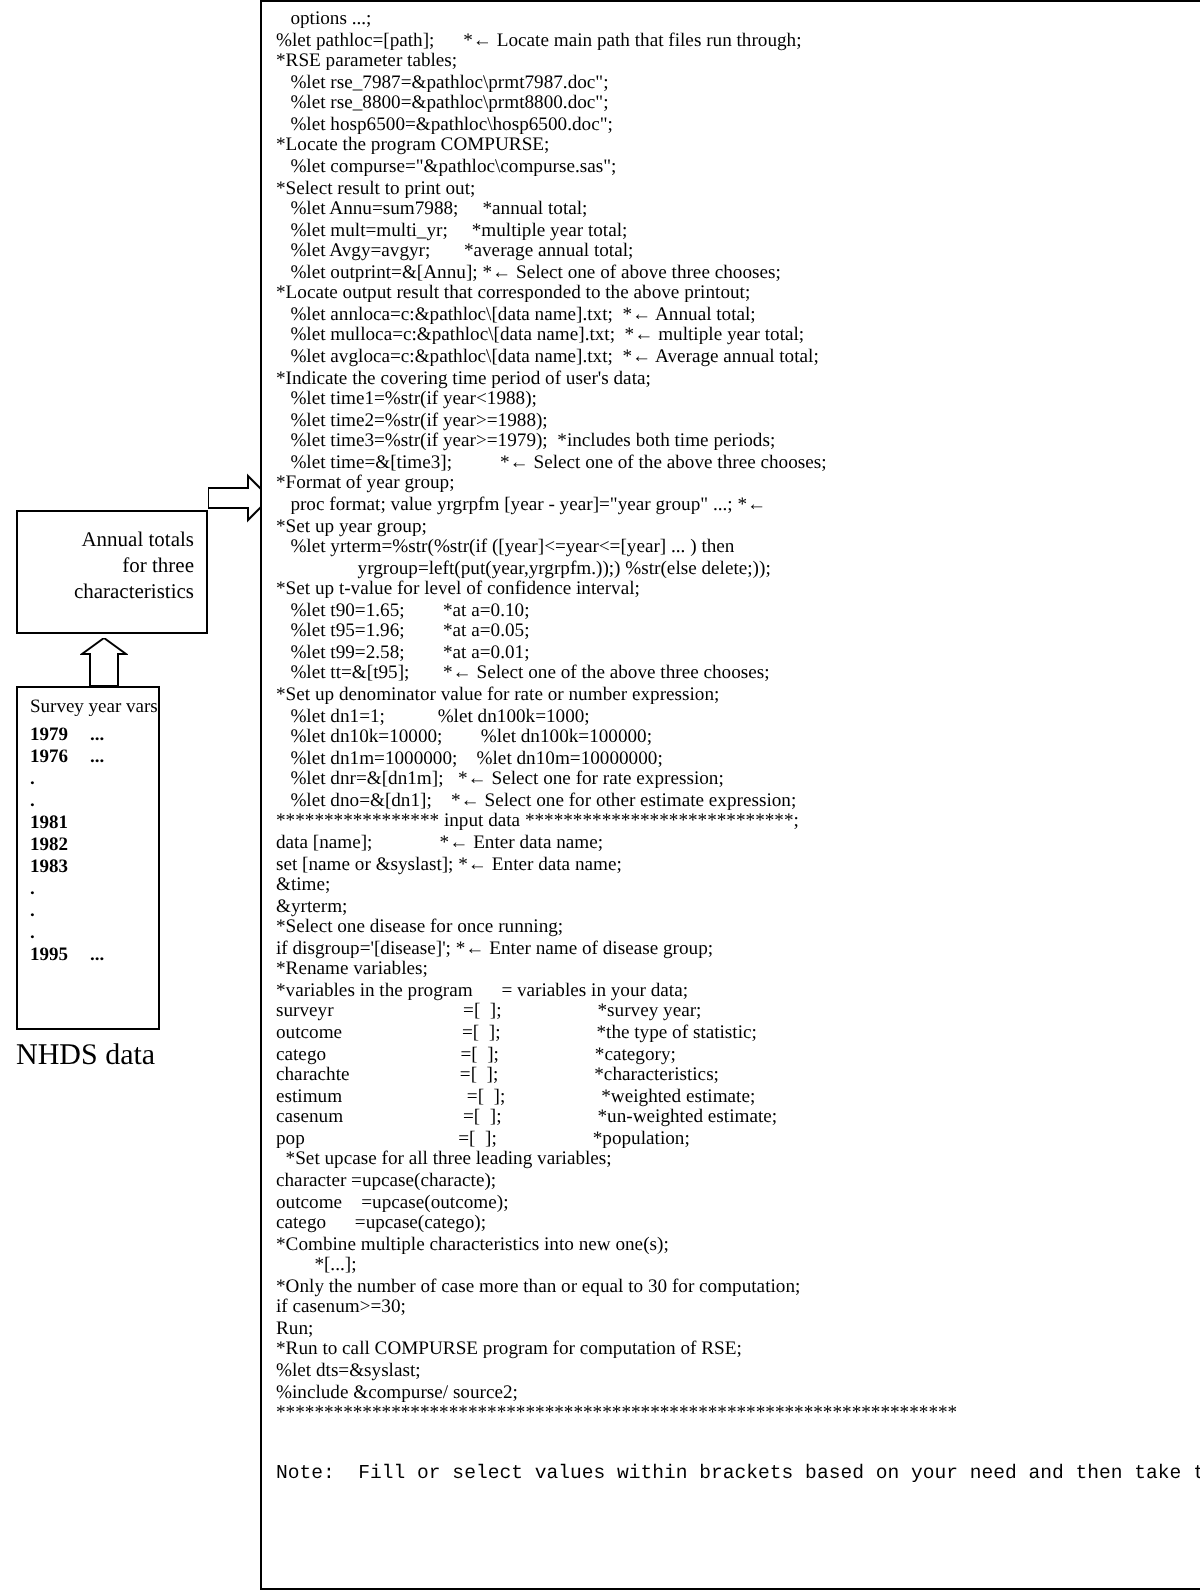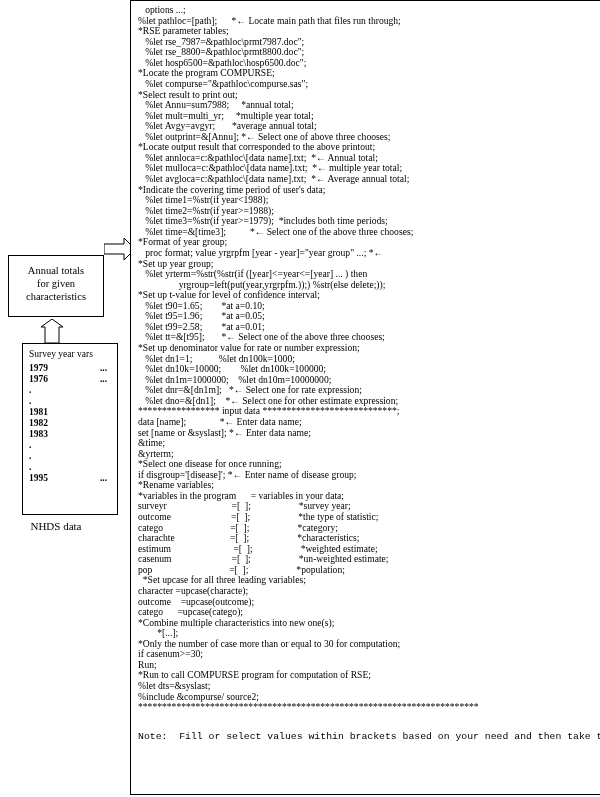--- a/index.html
+++ b/index.html
@@ -25,31 +25,31 @@
   }
 
   #annual-totals-box {
     left: 8px;
     top: 255px;
     width: 96px;
     height: 62px;
     font-size: 10.5px;
     line-height: 1.25;
     padding: 8px 6px;
-    text-align: center;
+    text-align: right;
   }
 
   #nhds-table-box {
-    left: 22px;
+    left: 8px;
     top: 343px;
-    width: 96px;
+    width: 72px;
     height: 172px;
     font-size: 9.5px;
     line-height: 1.12;
-    padding: 5px 0 4px 6px;
+    padding: 5px 19px 4px 6px;
   }
   #nhds-table-box .hdr {
     font-size: 9.5px;
     white-space: nowrap;
     margin-bottom: 3px;
   }
   #nhds-table-box .rowlist {
     display: block;
     font-weight: bold;
   }
@@ -61,22 +61,22 @@
     line-height: 11px;
   }
   #nhds-table-box .r .yr { min-width: 30px; }
   #nhds-table-box .r .dots { }
 
   #nhds-caption {
     position: absolute;
     left: 8px;
     top: 520px;
     width: 96px;
-    text-align: center;
-    font-size: 11px;
+    text-align: left;
+    font-size: 15px;
   }
 
   
   .arrow-up {
     position: absolute;
     left: 40px;
     top: 319px;
     width: 24px;
     height: 24px;
   }
@@ -117,21 +117,21 @@
     font-size: 9.8px;
     white-space: pre;
     margin-top: 18px;
   }
 </style>
 </head>
 <body>
 
 <div class="box" id="annual-totals-box">
   <div>Annual totals</div>
-  <div>for given</div>
+  <div>for three</div>
   <div>characteristics</div>
 </div>
 
 <svg class="arrow-up" viewBox="0 0 24 24">
   <polygon points="5,24 5,8 1,8 12,0 23,8 19,8 19,24" fill="#ffffff" stroke="#000000" stroke-width="1"></polygon>
 </svg>
 
 <svg class="arrow-right" viewBox="0 0 32 28">
   <polygon points="0,9 20,9 20,3 31,14 20,25 20,19 0,19" fill="#ffffff" stroke="#000000" stroke-width="1"></polygon>
 </svg>

